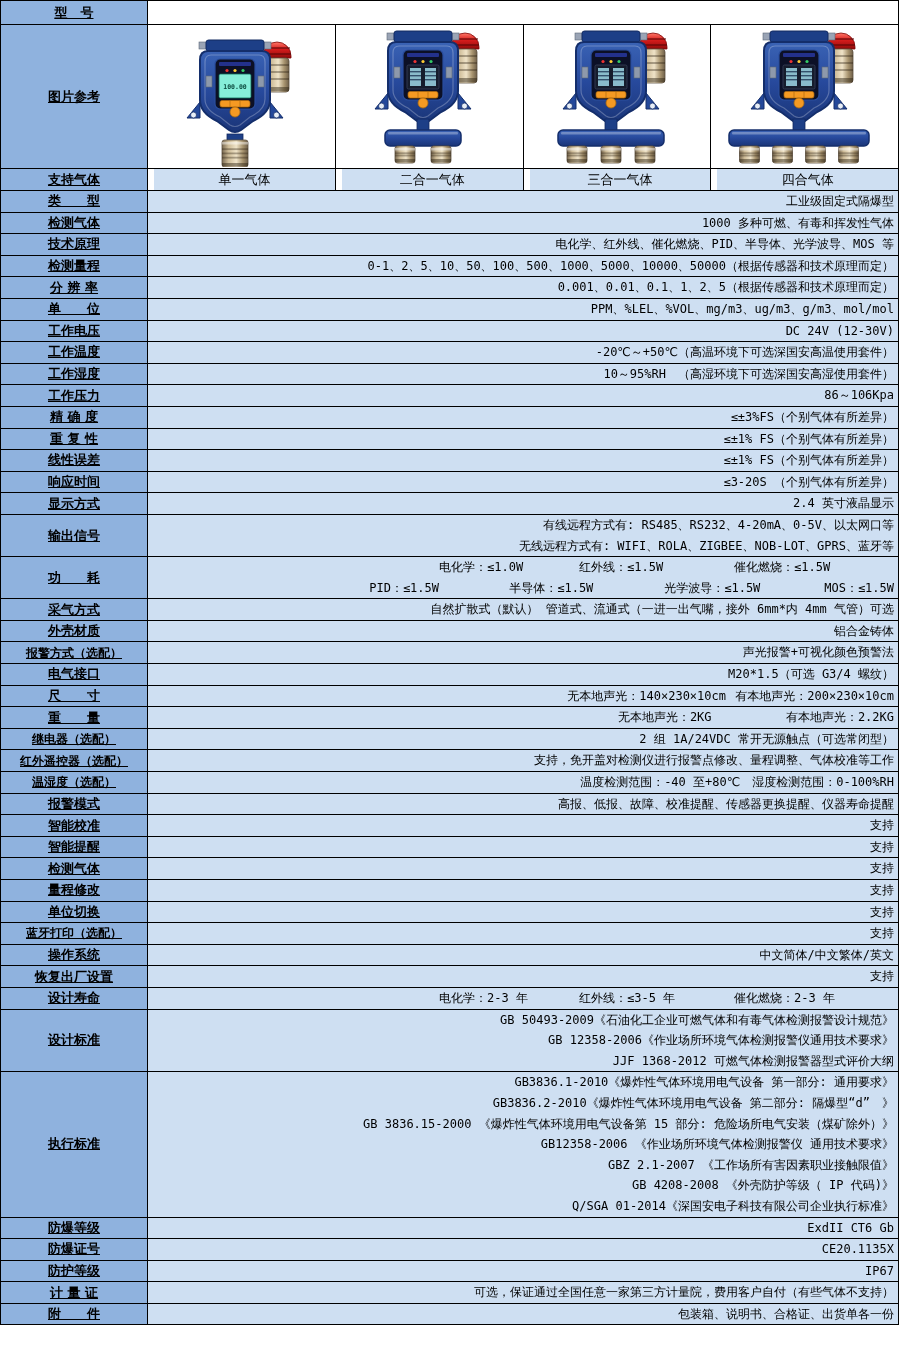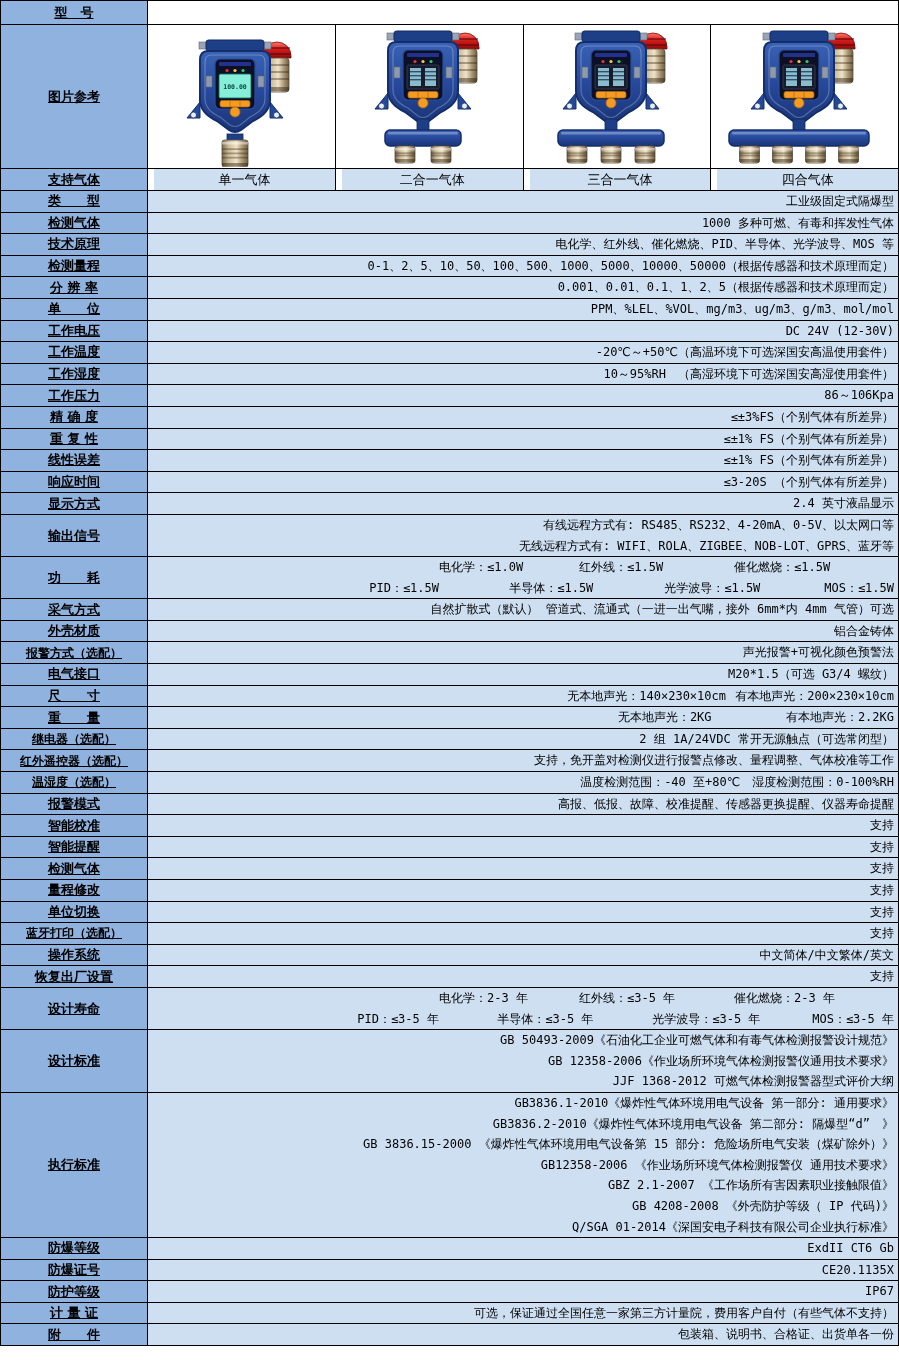--- a/index.html
+++ b/index.html
@@ -619,21 +619,20 @@
     <div class="row">
       <div class="label-cell">恢复出厂设置</div>
       <div class="value-cell">
         <div class="line"><span class="seg">支持</span></div>
       </div>
     </div>
     <div class="row">
       <div class="label-cell">设计寿命</div>
       <div class="value-cell">
         <div class="line cols3"><span class="seg">电化学：2-3 年</span><span class="seg">红外线：≤3-5 年</span><span class="seg">催化燃烧：2-3 年</span></div>
-        <div class="line cols4"><span class="seg">PID：≤3-5 年</span><span class="seg">半导体：≤3-5 年</span><span class="seg">光学波导：≤3-5 年</span><span class="seg">MOS：≤3-5 年</span></div>
       </div>
     </div>
     <div class="row">
       <div class="label-cell">设计标准</div>
       <div class="value-cell">
         <div class="line"><span class="seg">GB 50493-2009《石油化工企业可燃气体和有毒气体检测报警设计规范》</span></div>
         <div class="line"><span class="seg">GB 12358-2006《作业场所环境气体检测报警仪通用技术要求》</span></div>
         <div class="line"><span class="seg">JJF 1368-2012 可燃气体检测报警器型式评价大纲</span></div>
       </div>
     </div>

